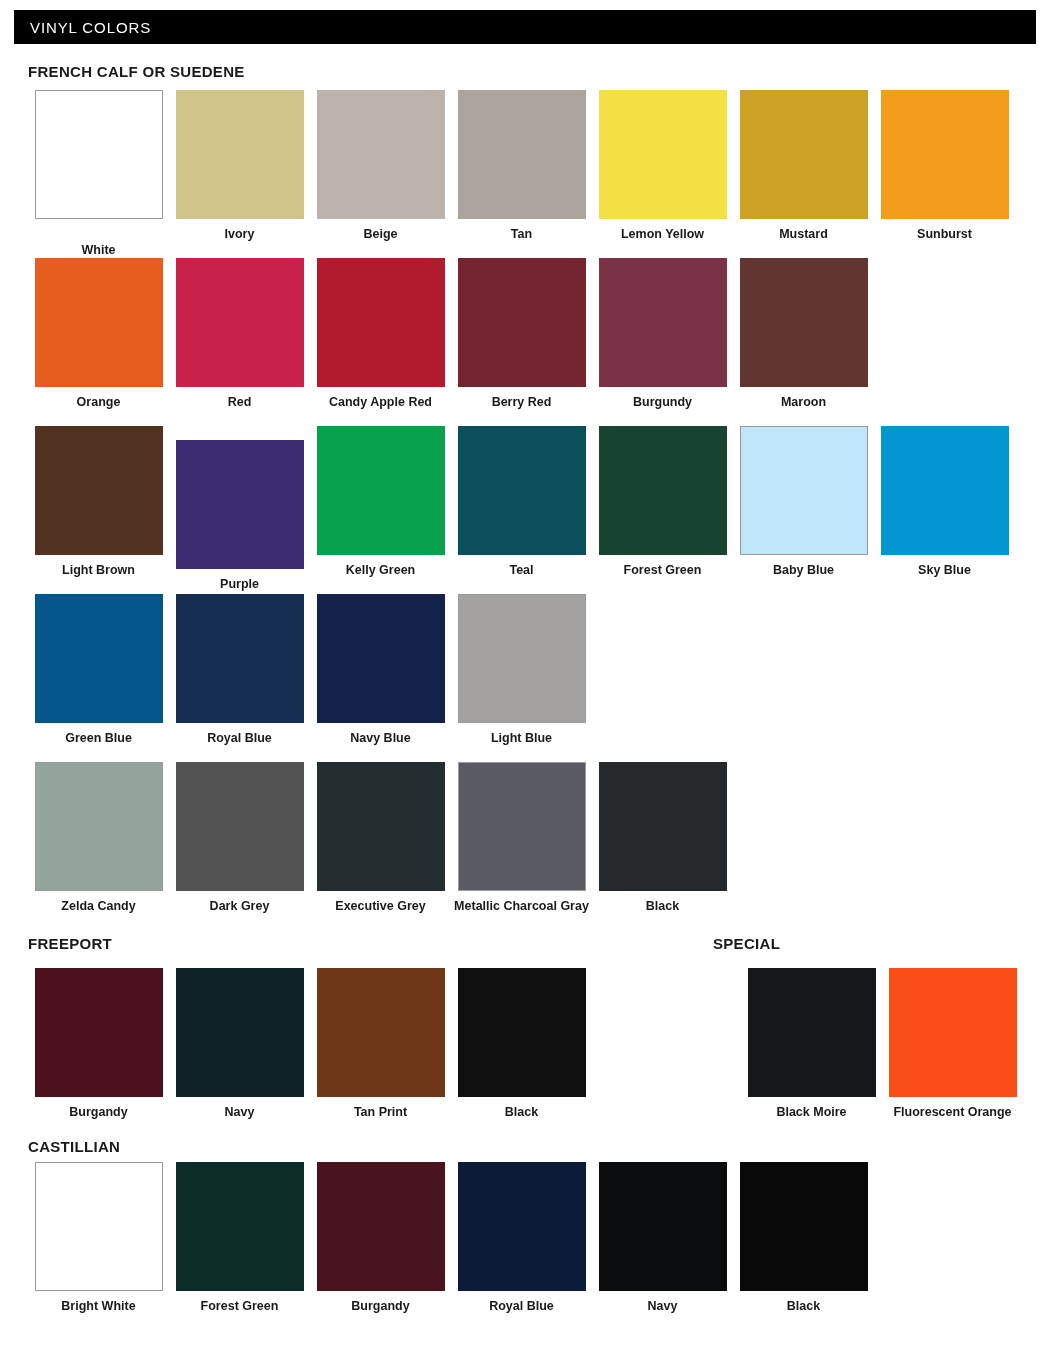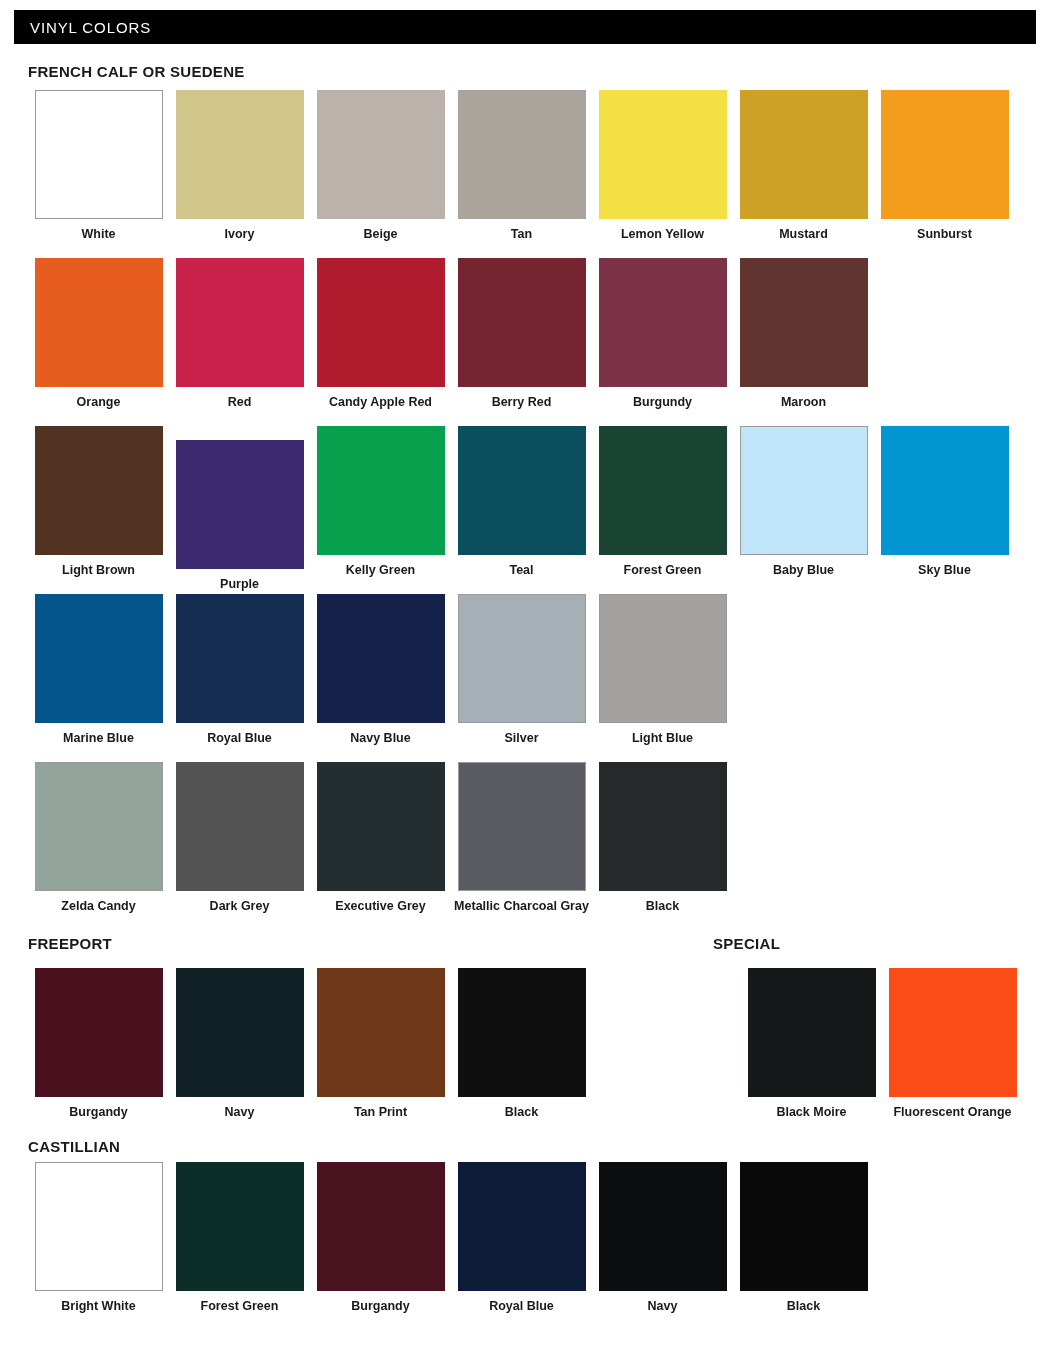--- a/index.html
+++ b/index.html
@@ -88,21 +88,21 @@
 
 <div class="page">
 
   <div class="titlebar">
     <span class="titlebar-text">VINYL COLORS</span>
   </div>
 
   <div id="content-root">
       <div class="section-head" style="left: 28px; top: 63px;">FRENCH CALF OR SUEDENE</div>
       <div class="swatch-row" style="left: 28px; top: 90px;">
-        <div class="swatch-cell" style="width: 141px;">
+        <div class="swatch-cell" style="width: 141px; gap: 16px;">
           <div class="swatch-box bordered" style="background: rgb(255, 255, 255);"></div>
           <div class="swatch-label">White</div>
         </div>
         <div class="swatch-cell" style="width: 141px;">
           <div class="swatch-box" style="background: rgb(210, 197, 140);"></div>
           <div class="swatch-label">Ivory</div>
         </div>
         <div class="swatch-cell" style="width: 141px;">
           <div class="swatch-box" style="background: rgb(188, 178, 172);"></div>
           <div class="swatch-label">Beige</div>
@@ -176,35 +176,31 @@
           <div class="swatch-label">Baby Blue</div>
         </div>
         <div class="swatch-cell" style="width: 141px;">
           <div class="swatch-box" style="background: rgb(4, 150, 211);"></div>
           <div class="swatch-label">Sky Blue</div>
         </div>
       </div>
       <div class="swatch-row" style="left: 28px; top: 594px;">
         <div class="swatch-cell" style="width: 141px;">
           <div class="swatch-box" style="background: rgb(4, 85, 140);"></div>
-          <div class="swatch-label">Marine Blue</div>
+          <div class="swatch-label">Green Blue</div>
         </div>
         <div class="swatch-cell" style="width: 141px;">
           <div class="swatch-box" style="background: rgb(21, 45, 80);"></div>
           <div class="swatch-label">Royal Blue</div>
         </div>
         <div class="swatch-cell" style="width: 141px;">
           <div class="swatch-box" style="background: rgb(20, 34, 74);"></div>
           <div class="swatch-label">Navy Blue</div>
         </div>
         <div class="swatch-cell" style="width: 141px;">
-          <div class="swatch-box bordered" style="background: rgb(165, 175, 182);"></div>
-          <div class="swatch-label">Silver</div>
-        </div>
-        <div class="swatch-cell" style="width: 141px;">
           <div class="swatch-box bordered" style="background: rgb(163, 162, 161);"></div>
           <div class="swatch-label">Light Blue</div>
         </div>
       </div>
       <div class="swatch-row" style="left: 28px; top: 762px;">
         <div class="swatch-cell" style="width: 141px;">
           <div class="swatch-box bordered" style="background: rgb(147, 164, 157);"></div>
           <div class="swatch-label">Zelda Candy</div>
         </div>
         <div class="swatch-cell" style="width: 141px;">

